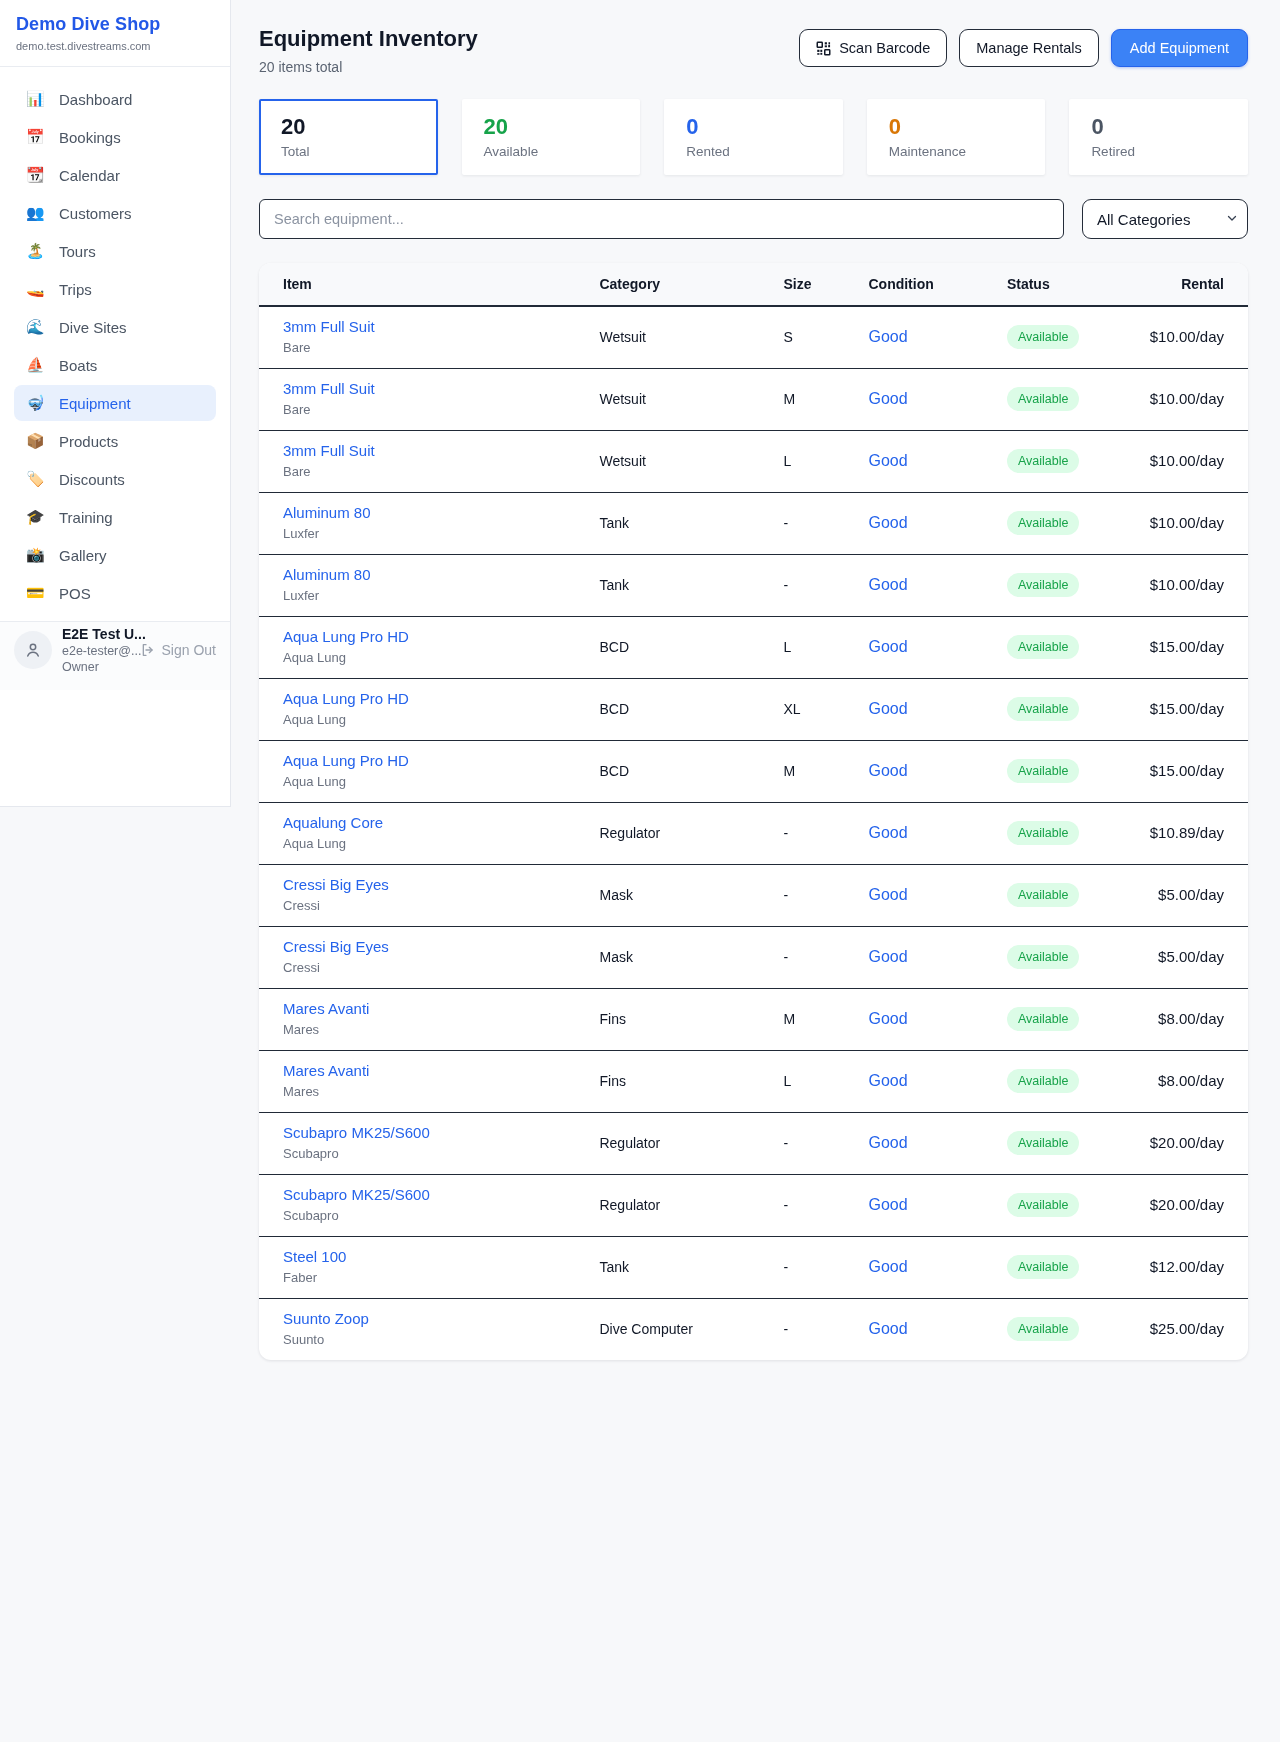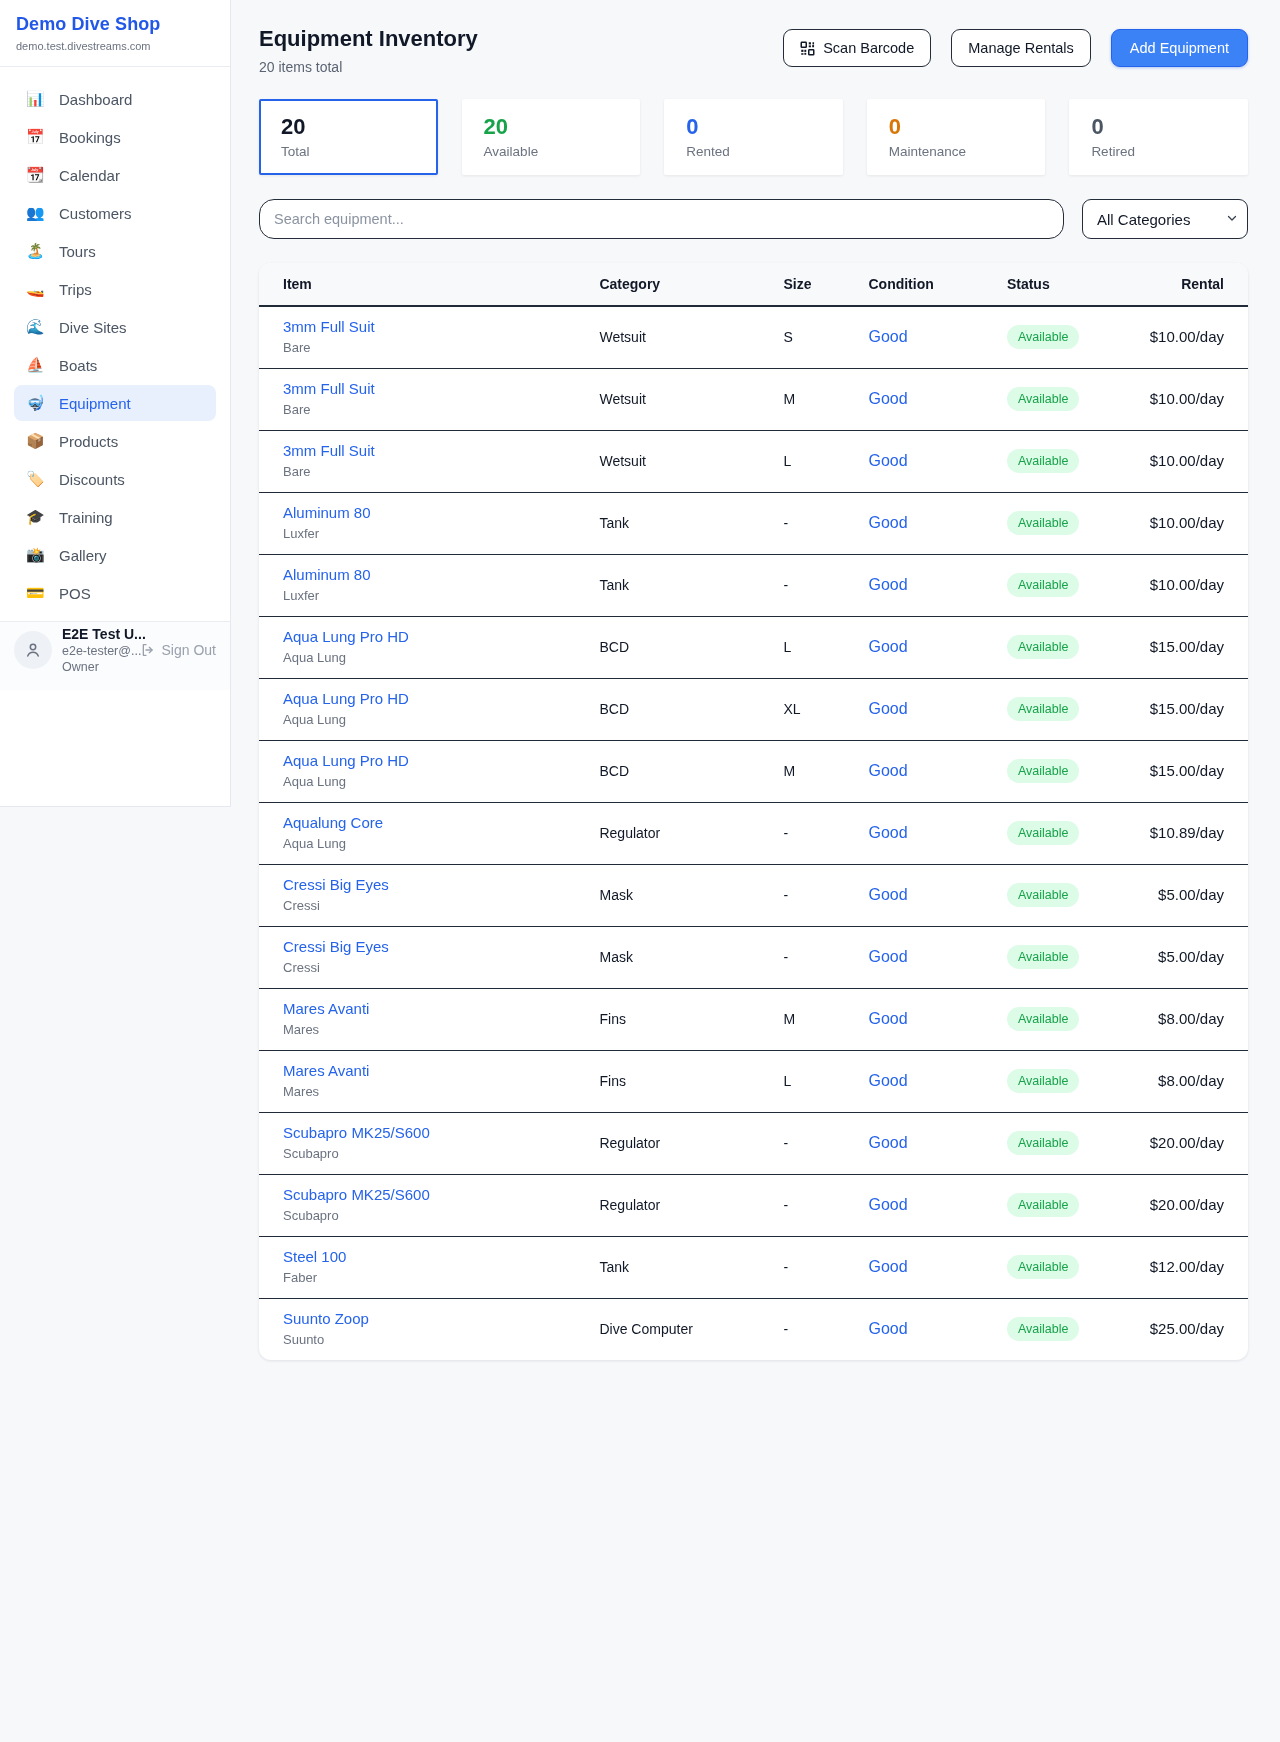--- a/index.html
+++ b/index.html
@@ -55,21 +55,21 @@
     color:#9aa1ad; font-size:14px; cursor:pointer; white-space:nowrap;
     padding-right:2px;
   }
 
   
   .main { position:absolute; left:231px; top:0; width:1049px; padding:26px 32px 0 28px; }
 
   .page-header { display:flex; justify-content:space-between; align-items:flex-start; }
   .page-title { font-size:22px; font-weight:700; color:#111827; }
   .page-subtitle { font-size:14px; color:#5b6472; margin-top:7px; }
-  .header-actions { display:flex; gap:20px; align-items:center; margin-top:3px; }
+  .header-actions { display:flex; gap:12px; align-items:center; margin-top:3px; }
   .btn {
     display:inline-flex; align-items:center; gap:8px;
     font-size:14.5px; border-radius:9px; cursor:pointer;
     padding:10px 16px; background:#fff; color:#111827;
     border:1.5px solid #242c39; font-family:inherit;
   }
   .btn-primary { background:#3b82f6; border-color:#2563eb; color:#fff; font-weight:500; padding:10px 18px; box-shadow:0 1px 3px rgba(37,99,235,.35); }
 
   
   .stats { display:flex; gap:24px; margin-top:24px; }
@@ -79,21 +79,21 @@
     box-shadow:0 1px 3px rgba(16,24,40,.08);
     padding:13px 20px 14px 20px; cursor:pointer;
   }
   .stat-card.selected { border-color:#2563eb; }
   .stat-value { font-size:22px; font-weight:700; }
   .stat-label { font-size:13.5px; color:#6b7280; margin-top:4px; }
 
   
   .filters { display:flex; gap:18px; margin-top:24px; }
   .search-input {
-    flex:1 1 auto; height:40px; border:1.5px solid #242c39; border-radius:15px;
+    flex:1 1 auto; height:40px; border:1.5px solid #242c39; border-radius:6px;
     padding:12px 14px; font-size:14.5px; font-family:inherit; color:#111827;
     background:#fff; outline:none;
   }
   .search-input::placeholder { color:#8b93a1; }
   .select-wrap { position:relative; width:166px; flex:0 0 166px; }
   .select-wrap select {
     width:100%; height:40px; border:1.5px solid #242c39; border-radius:9px;
     background:#fff; font-size:15px; font-family:inherit; color:#111827;
     padding:0 30px 0 14px; appearance:none; -webkit-appearance:none; cursor:pointer; outline:none;
   }

